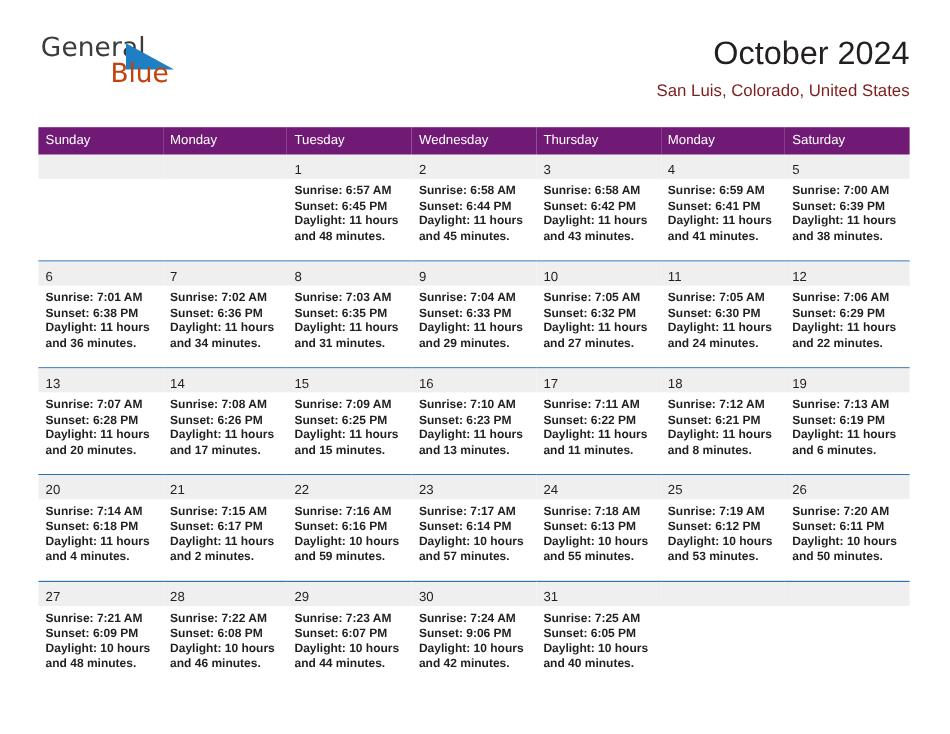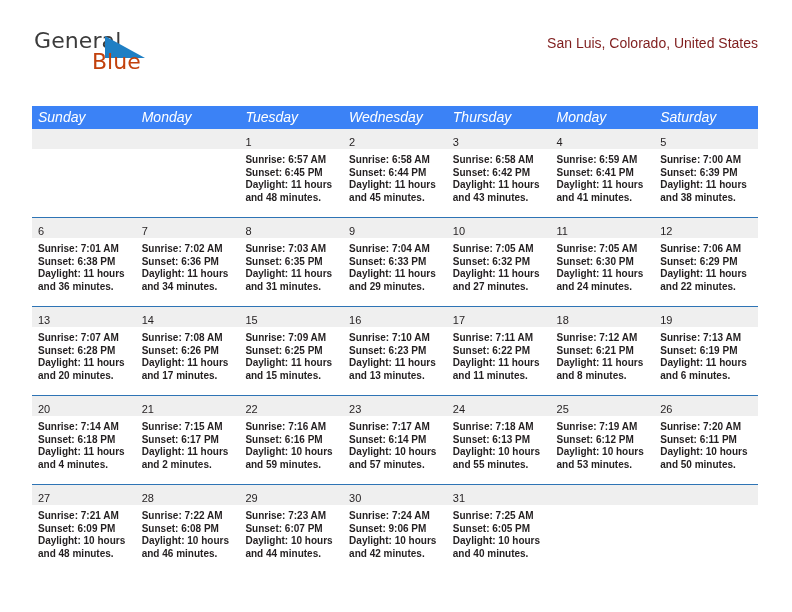--- a/index.html
+++ b/index.html
@@ -82,29 +82,28 @@
   
   .calendar {
     position: absolute;
     left: 32px;
     top: 106px;
     width: 726px;
     border-collapse: collapse;
     table-layout: fixed;
   }
   .calendar th {
-    background: #3b82f6;
+    background: #701a75;
     color: #ffffff;
-    font-size: 14px;
+    font-size: 11px;
     font-weight: normal;
     text-align: left;
     padding: 5px 0 6px 6px;
     height: 11px;
     line-height: 12px;
-    font-style: italic;
   }
   .calendar td {
     vertical-align: top;
     padding: 0;
     width: 103.71px;
     height: 88px;
     background: #ffffff;
     border-top: 1.5px solid #2e74b5;
   }
   .calendar tr.week-first td {
@@ -151,20 +150,21 @@
       <span class="logo-general">General</span>
       <span class="logo-tri">
         <svg width="42" height="24" viewBox="0 0 42 24">
           <polygon points="0,0 0,22 40,22" fill="#1f7fc4"></polygon>
         </svg>
       </span>
       <span class="logo-blue">Blue</span>
     </div>
 
     <div class="title-block">
+      <div class="cal-title">October 2024</div>
       <div class="cal-subtitle">San Luis, Colorado, United States</div>
     </div>
 
   </div>
 
   <table class="calendar">
     <thead>
       <tr>
         <th>Sunday</th>
         <th>Monday</th>

